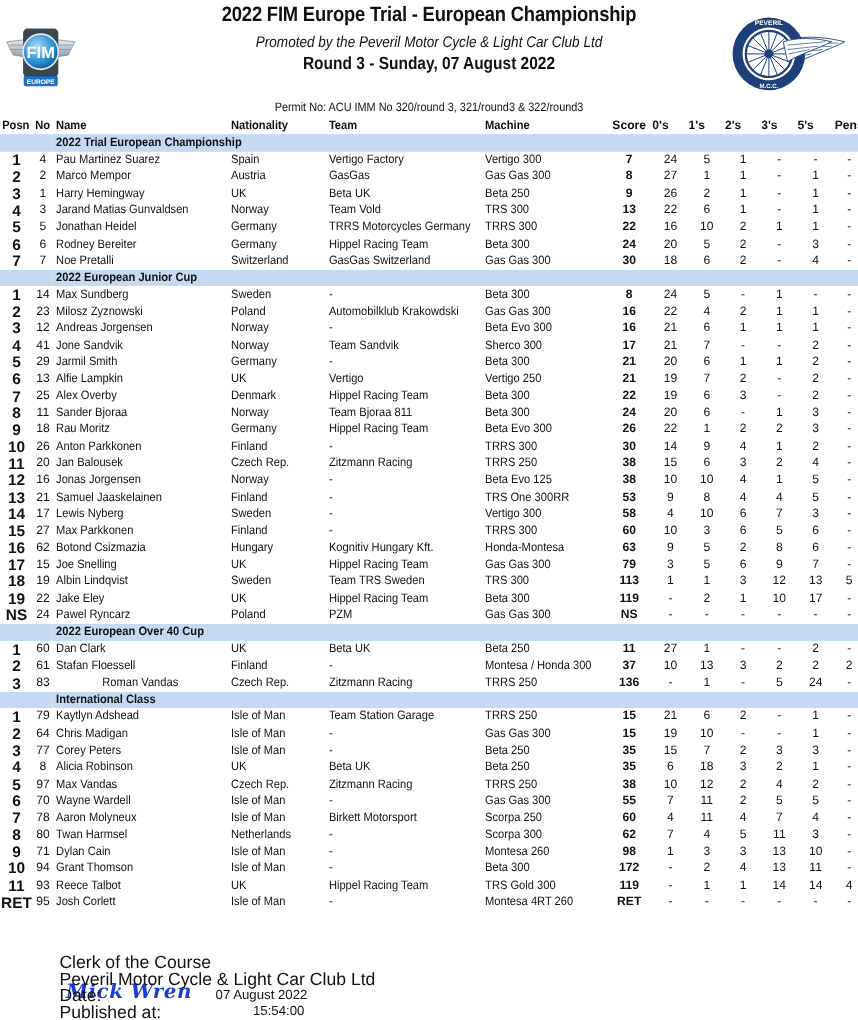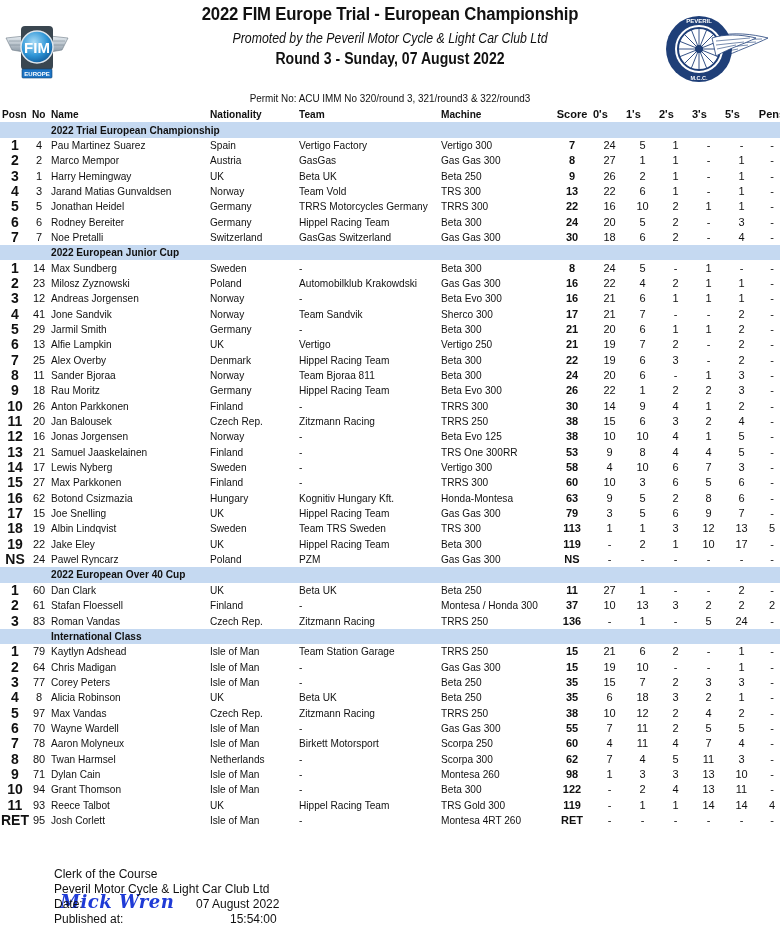--- a/index.html
+++ b/index.html
@@ -53,21 +53,21 @@
   td.no { text-align: center; font-size: 11px; }
   td.score { font-weight: bold; text-align: center; }
   td.num { text-align: center; }
   tr.section td { background: #c5d9f1; font-weight: bold; }
   tr.section td.sec-label { padding-left: 3px; }
   .footer { position: absolute; left: 0; top: 840px; width: 780px; height: 87px; }
   .signature {
     position: absolute; left: 60px; top: 3px; font-size: 18px; font-weight: bold;
     font-style: italic; color: #1f3bd6; font-family: "DejaVu Serif", serif; letter-spacing: 0.5px; margin-top: 48px;
   }
-  .f-line { position: absolute; left: 54px; font-size: 12px; }
+  .f-line { position: absolute; left: 54px; font-size: 16px; }
   .f-val { position: absolute; font-size: 12px; }
 </style>
 </head>
 <body>
 
 <div class="header">
   <svg class="fim-logo" viewBox="0 0 66 62">
     <defs>
       <radialGradient id="fimg" cx="0.4" cy="0.35" r="0.7">
         <stop offset="0" stop-color="#a9dcf7"></stop>
@@ -599,21 +599,21 @@
         <td class="num">10</td>
         <td class="num">13</td>
         <td class="num">3</td>
         <td class="num">2</td>
         <td class="num">2</td>
         <td class="num">2</td>
       </tr>
       <tr>
         <td class="posn">3</td>
         <td class="no">83</td>
-        <td class="name" style="padding-left: 3px;"><span class="cond">Roman Vandas</span></td>
+        <td class="name" style="padding-left: 3px; text-align: center;"><span class="cond">Roman Vandas</span></td>
         <td class="nat"><span class="cond">Czech Rep.</span></td>
         <td class="team"><span class="cond">Zitzmann Racing</span></td>
         <td class="mach"><span class="cond">TRRS 250</span></td>
         <td class="score">136</td>
         <td class="num">-</td>
         <td class="num">1</td>
         <td class="num">-</td>
         <td class="num">5</td>
         <td class="num">24</td>
         <td class="num">-</td>
@@ -757,21 +757,21 @@
         <td class="num">10</td>
         <td class="num">-</td>
       </tr>
       <tr>
         <td class="posn">10</td>
         <td class="no">94</td>
         <td class="name" style="padding-left: 3px;"><span class="cond">Grant Thomson</span></td>
         <td class="nat"><span class="cond">Isle of Man</span></td>
         <td class="team"><span class="cond">-</span></td>
         <td class="mach"><span class="cond">Beta 300</span></td>
-        <td class="score">122</td>
+        <td class="score">172</td>
         <td class="num">-</td>
         <td class="num">2</td>
         <td class="num">4</td>
         <td class="num">13</td>
         <td class="num">11</td>
         <td class="num">-</td>
       </tr>
       <tr>
         <td class="posn">11</td>
         <td class="no">93</td>

